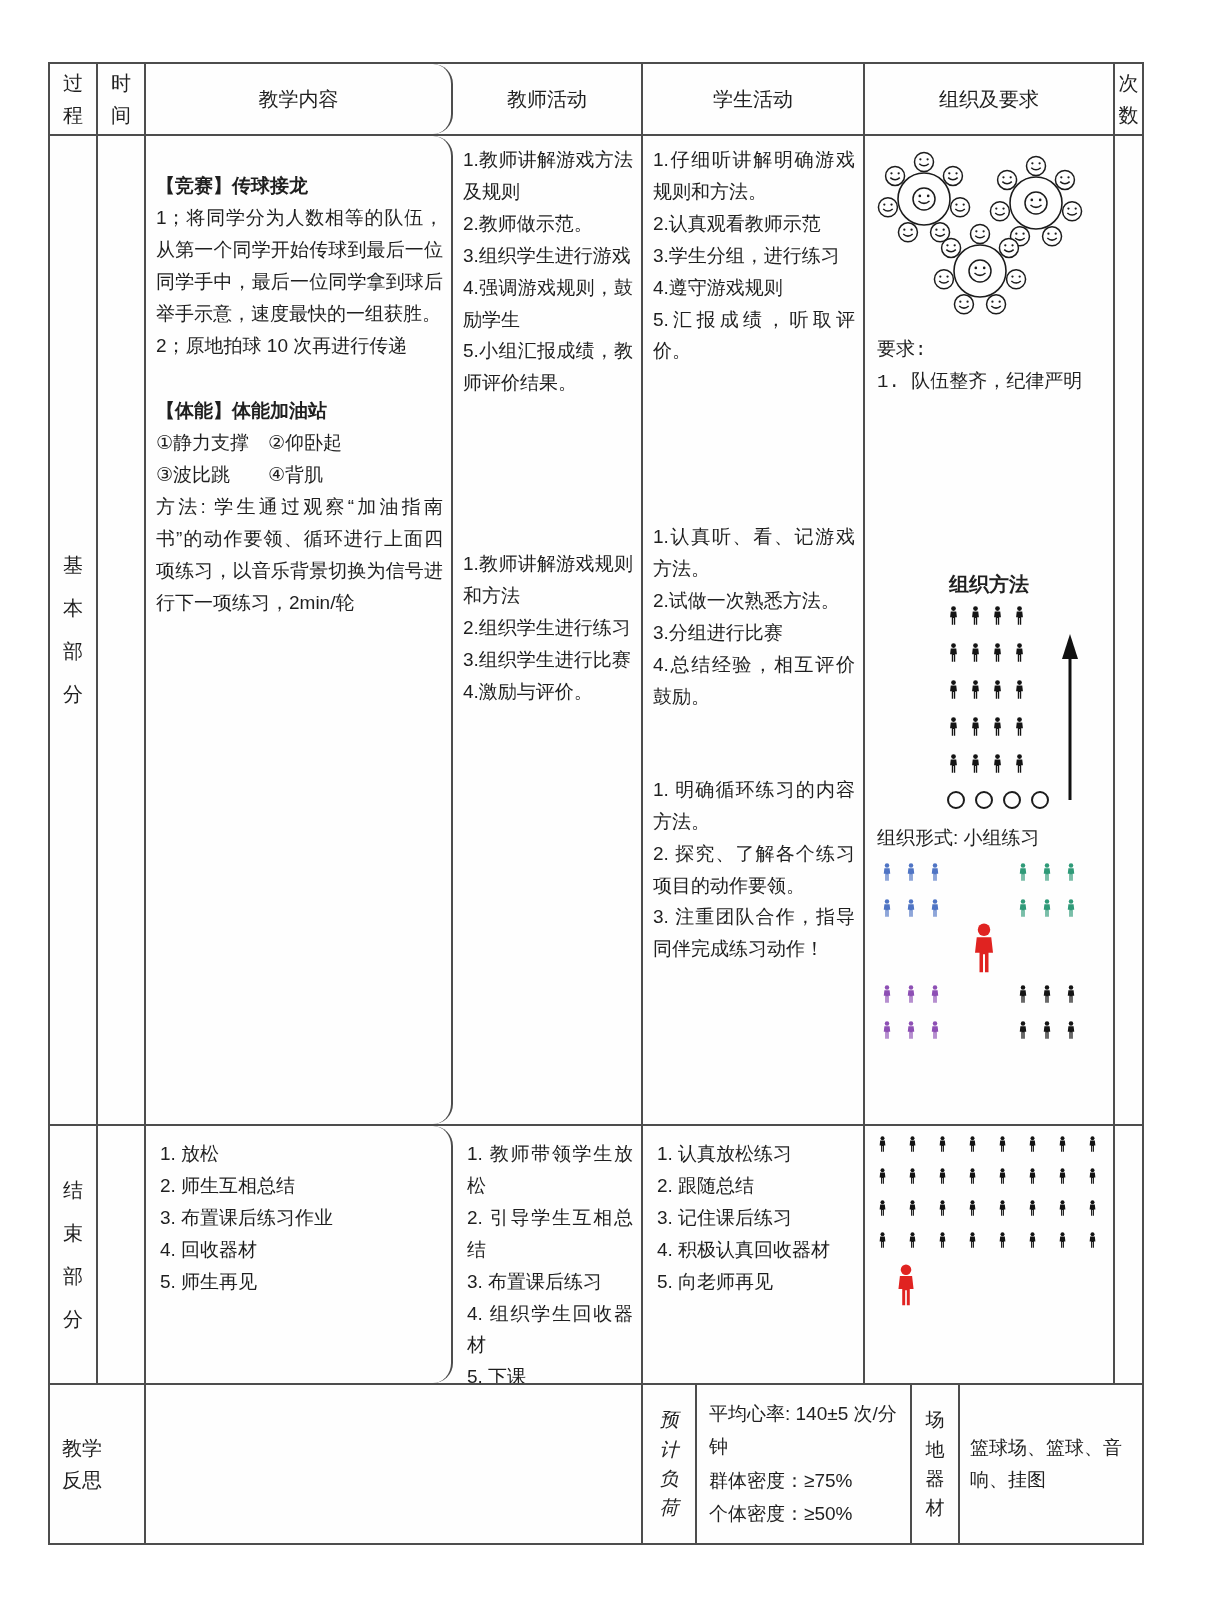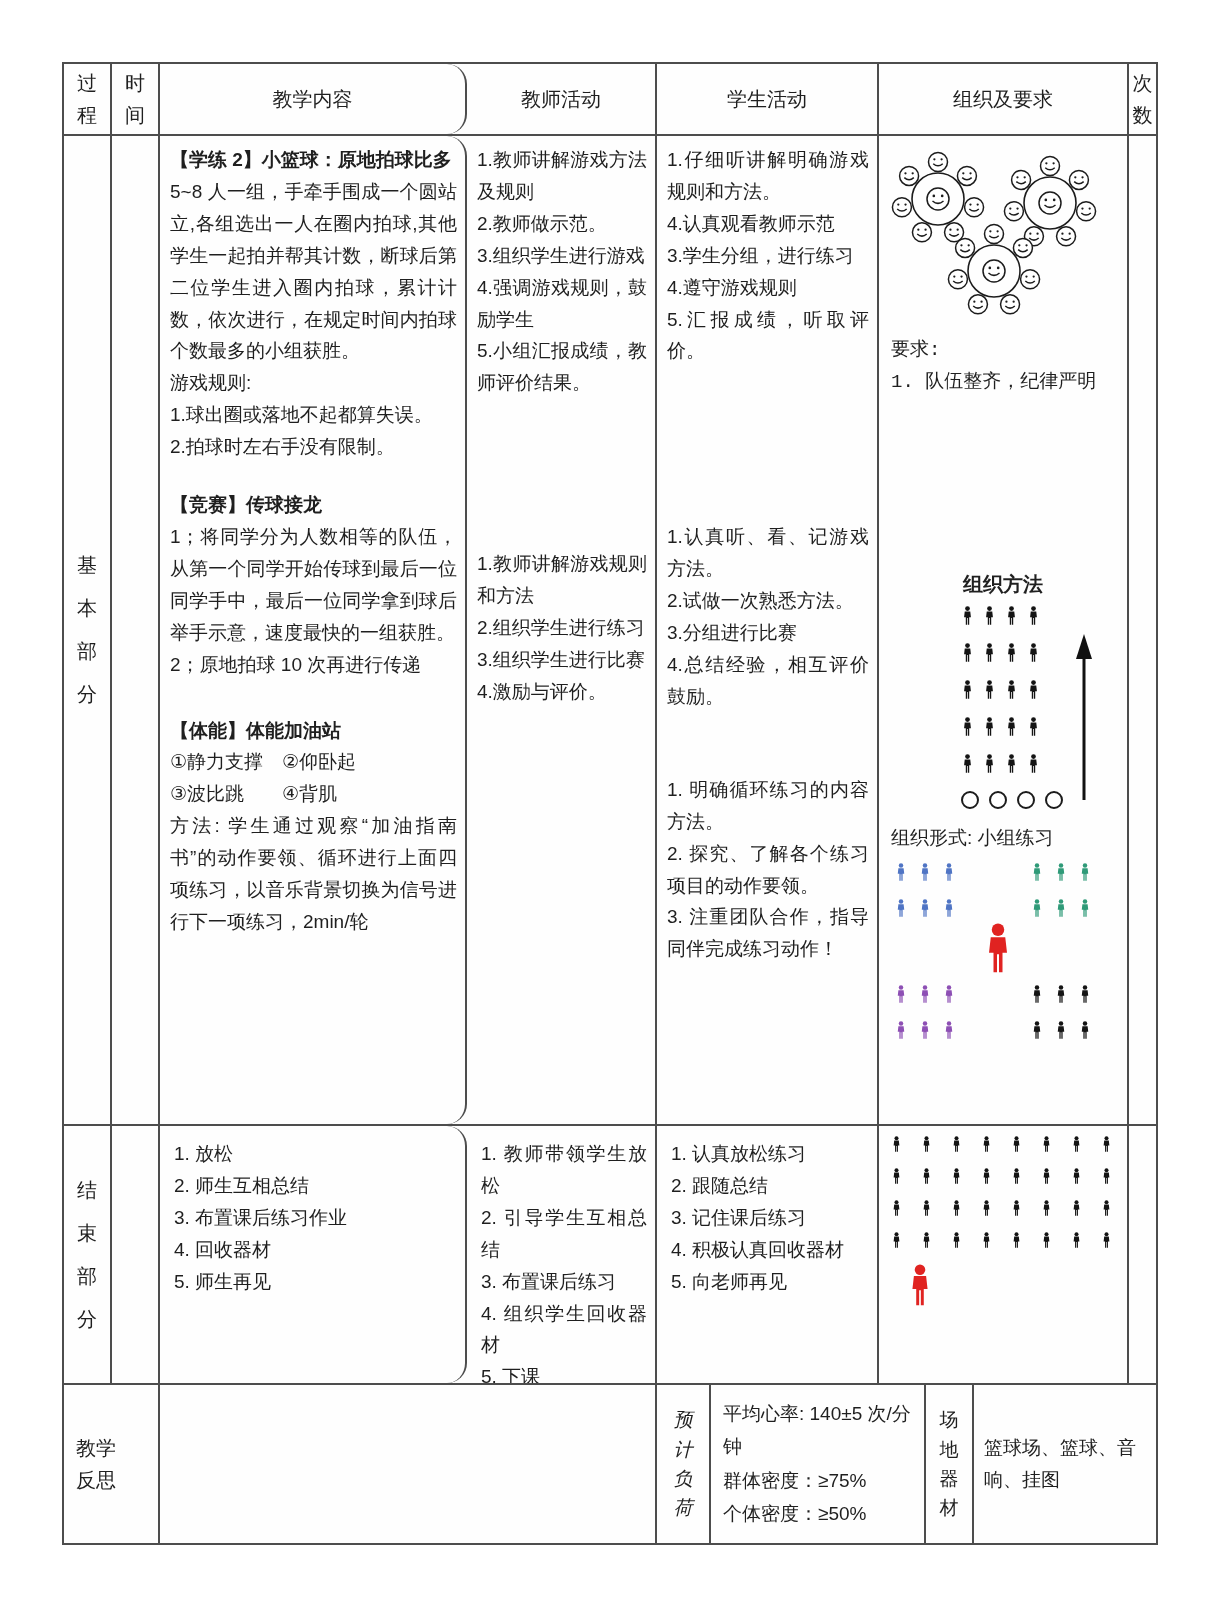--- a/index.html
+++ b/index.html
@@ -1,21 +1,21 @@
 <!DOCTYPE html>
 <html><head>
 <meta charset="utf-8">
 <style>
   html,body{margin:0;padding:0;}
   body{
     width:1220px;height:1597px;position:relative;background:#ffffff;
     font-family:"Liberation Sans","DejaVu Sans",sans-serif;color:#1f1f1f;
   }
   .table{
-    position:absolute;left:62px;top:62px;width:1096px;height:1483px;
+    position:absolute;left:48px;top:62px;width:1096px;height:1483px;
     border:2px solid #4d4d4d;box-sizing:border-box;display:flex;flex-direction:column;background:#fefefe;
   }
   .row{display:flex;border-bottom:2px solid #4d4d4d;box-sizing:border-box;flex:none;}
   .row:last-child{border-bottom:none;flex:1;}
   .cell{border-right:2px solid #4d4d4d;box-sizing:border-box;overflow:hidden;position:relative;}
   .cell:last-child{border-right:none;}
   .r1{height:72px;}
   .r2{height:990px;}
   .r3{height:259px;}
   .c-process{width:48px;}
@@ -96,29 +96,20 @@
       </div>
   </div>
 
   <div class="row r2">
     <div class="cell c-process vlabel">
       <span class="vtxt">基本部分</span>
     </div>
     <div class="cell c-time"></div>
 
     <div class="cell c-content pad">
-      <div class="block b1">
-        <div class="heading">【学练 2】小篮球：原地拍球比多</div>
-        <div class="para">5~8 人一组，手牵手围成一个圆站立,各组选出一人在圈内拍球,其他学生一起拍并帮其计数，断球后第二位学生进入圈内拍球，累计计数，依次进行，在规定时间内拍球个数最多的小组获胜。</div>
-        <div class="para">游戏规则:</div>
-        <div>
-            <div class="para">1.球出圈或落地不起都算失误。</div>
-            <div class="para">2.拍球时左右手没有限制。</div>
-          </div>
-      </div>
       <div class="block b2">
         <div class="heading">【竞赛】传球接龙</div>
         <div>
             <div class="para">1；将同学分为人数相等的队伍，从第一个同学开始传球到最后一位同学手中，最后一位同学拿到球后举手示意，速度最快的一组获胜。</div>
             <div class="para">2；原地拍球 10 次再进行传递</div>
           </div>
       </div>
       <div class="block b3">
         <div class="heading">【体能】体能加油站</div>
         <div>
@@ -141,21 +132,21 @@
           <div class="para">1.教师讲解游戏规则和方法</div>
           <div class="para">2.组织学生进行练习</div>
           <div class="para">3.组织学生进行比赛</div>
           <div class="para">4.激励与评价。</div>
         </div>
     </div>
 
     <div class="cell c-student pad">
       <div class="block">
           <div class="para">1.仔细听讲解明确游戏规则和方法。</div>
-          <div class="para">4.认真观看教师示范</div>
+          <div class="para">2.认真观看教师示范</div>
           <div class="para">3.学生分组，进行练习</div>
           <div class="para">4.遵守游戏规则</div>
           <div class="para">5.汇报成绩，听取评价。</div>
         </div>
       <div class="block s2">
           <div class="para">1.认真听、看、记游戏方法。</div>
           <div class="para">2.试做一次熟悉方法。</div>
           <div class="para">3.分组进行比赛</div>
           <div class="para">4.总结经验，相互评价鼓励。</div>
         </div>

